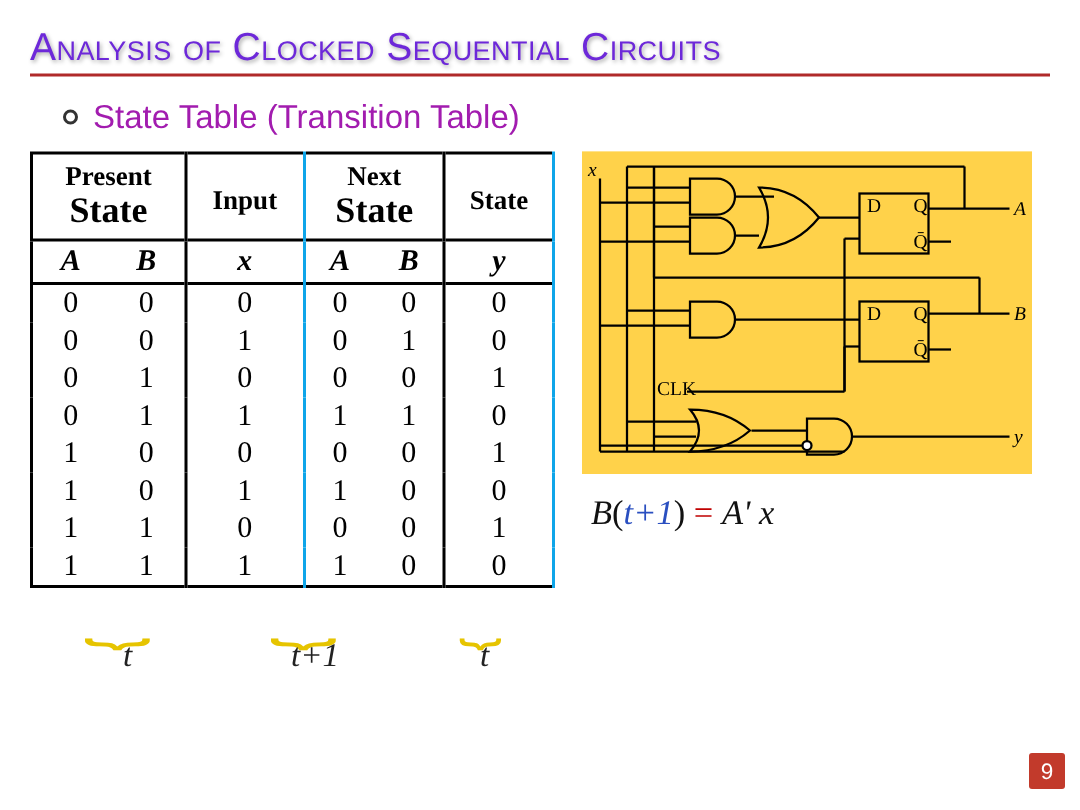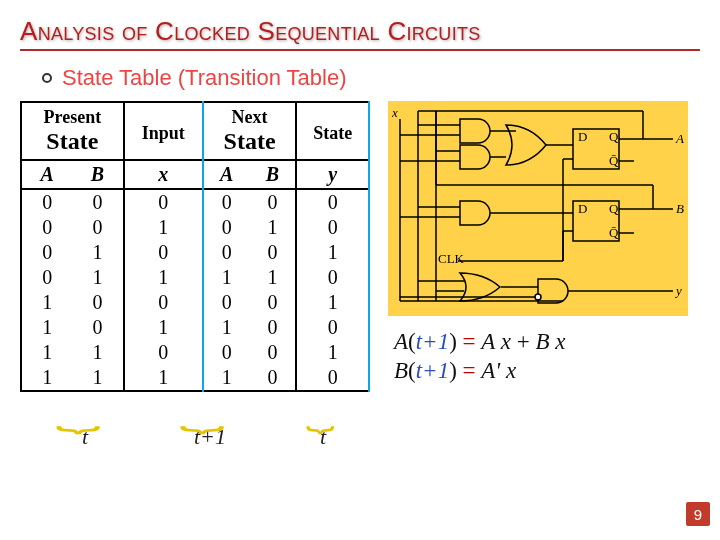--- a/index.html
+++ b/index.html
@@ -3,29 +3,29 @@
 <meta charset="utf-8">
 <style>
   * { box-sizing: border-box; margin: 0; padding: 0; }
   body {
     width: 720px; height: 540px;
     font-family: Georgia, 'Times New Roman', serif;
     background: #fff; position: relative; overflow: hidden;
   }
   .slide { position: relative; width: 100%; height: 100%; padding: 16px 20px 8px 20px; }
   .title {
-    font-family: Arial, sans-serif; font-size: 26px; color: #b91c1c;
+    font-family: Arial, sans-serif; font-size: 26px; color: #6d28d9;
     font-weight: normal; letter-spacing: .3px;
     border-bottom: 2px solid #b02a2a; padding-bottom: 2px; margin-bottom: 14px;
     text-shadow: 1px 1px 3px rgba(0,0,0,.35);
   }
   .title .sc { font-variant: small-caps; }
   .bullet-row { display: flex; align-items: center; gap: 10px; margin: 0 0 10px 22px; }
   .bullet-ico { width: 10px; height: 10px; border: 2px solid #333; border-radius: 50%; }
-  .bullet-txt { font-family: Arial, sans-serif; font-size: 22px; color: #ef4444; }
+  .bullet-txt { font-family: Arial, sans-serif; font-size: 22px; color: #a21caf; }
 
   .content { display: flex; gap: 18px; align-items: flex-start; margin-top: 5px; }
   .left { width: 350px; }
   .right { flex: 1; display: flex; flex-direction: column; gap: 6px; }
 
   
   table.state { border-collapse: collapse; width: 100%; font-family: 'Times New Roman', serif; }
   table.state th, table.state td { text-align: center; }
   table.state .grp th {
     font-weight: bold; font-size: 18px; padding: 4px 2px 0 2px;
@@ -237,20 +237,19 @@
           <text x="190" y="112" font-style="normal">D</text>
           <text x="221" y="112" font-style="normal">Q</text>
           <text x="221" y="136" font-style="normal">Q̄</text>
           <text x="288" y="112">B</text>
           <text x="50" y="162" font-style="normal">CLK</text>
           <text x="288" y="194">y</text>
         </g>
       </svg>
     </div>
     <div class="eqs">
-      <div><span class="it">A</span>(<span class="blue">t+1</span>) <span class="red">=</span> <span class="it">A x</span> + <span class="it">B x</span></div>
       <div><span class="it">B</span>(<span class="blue">t+1</span>) <span class="red">=</span> <span class="it">A' x</span></div>
     </div>
   </div>
 </div>
 
 <div class="pagenum">9</div>
 </div>
 
 </body></html>

